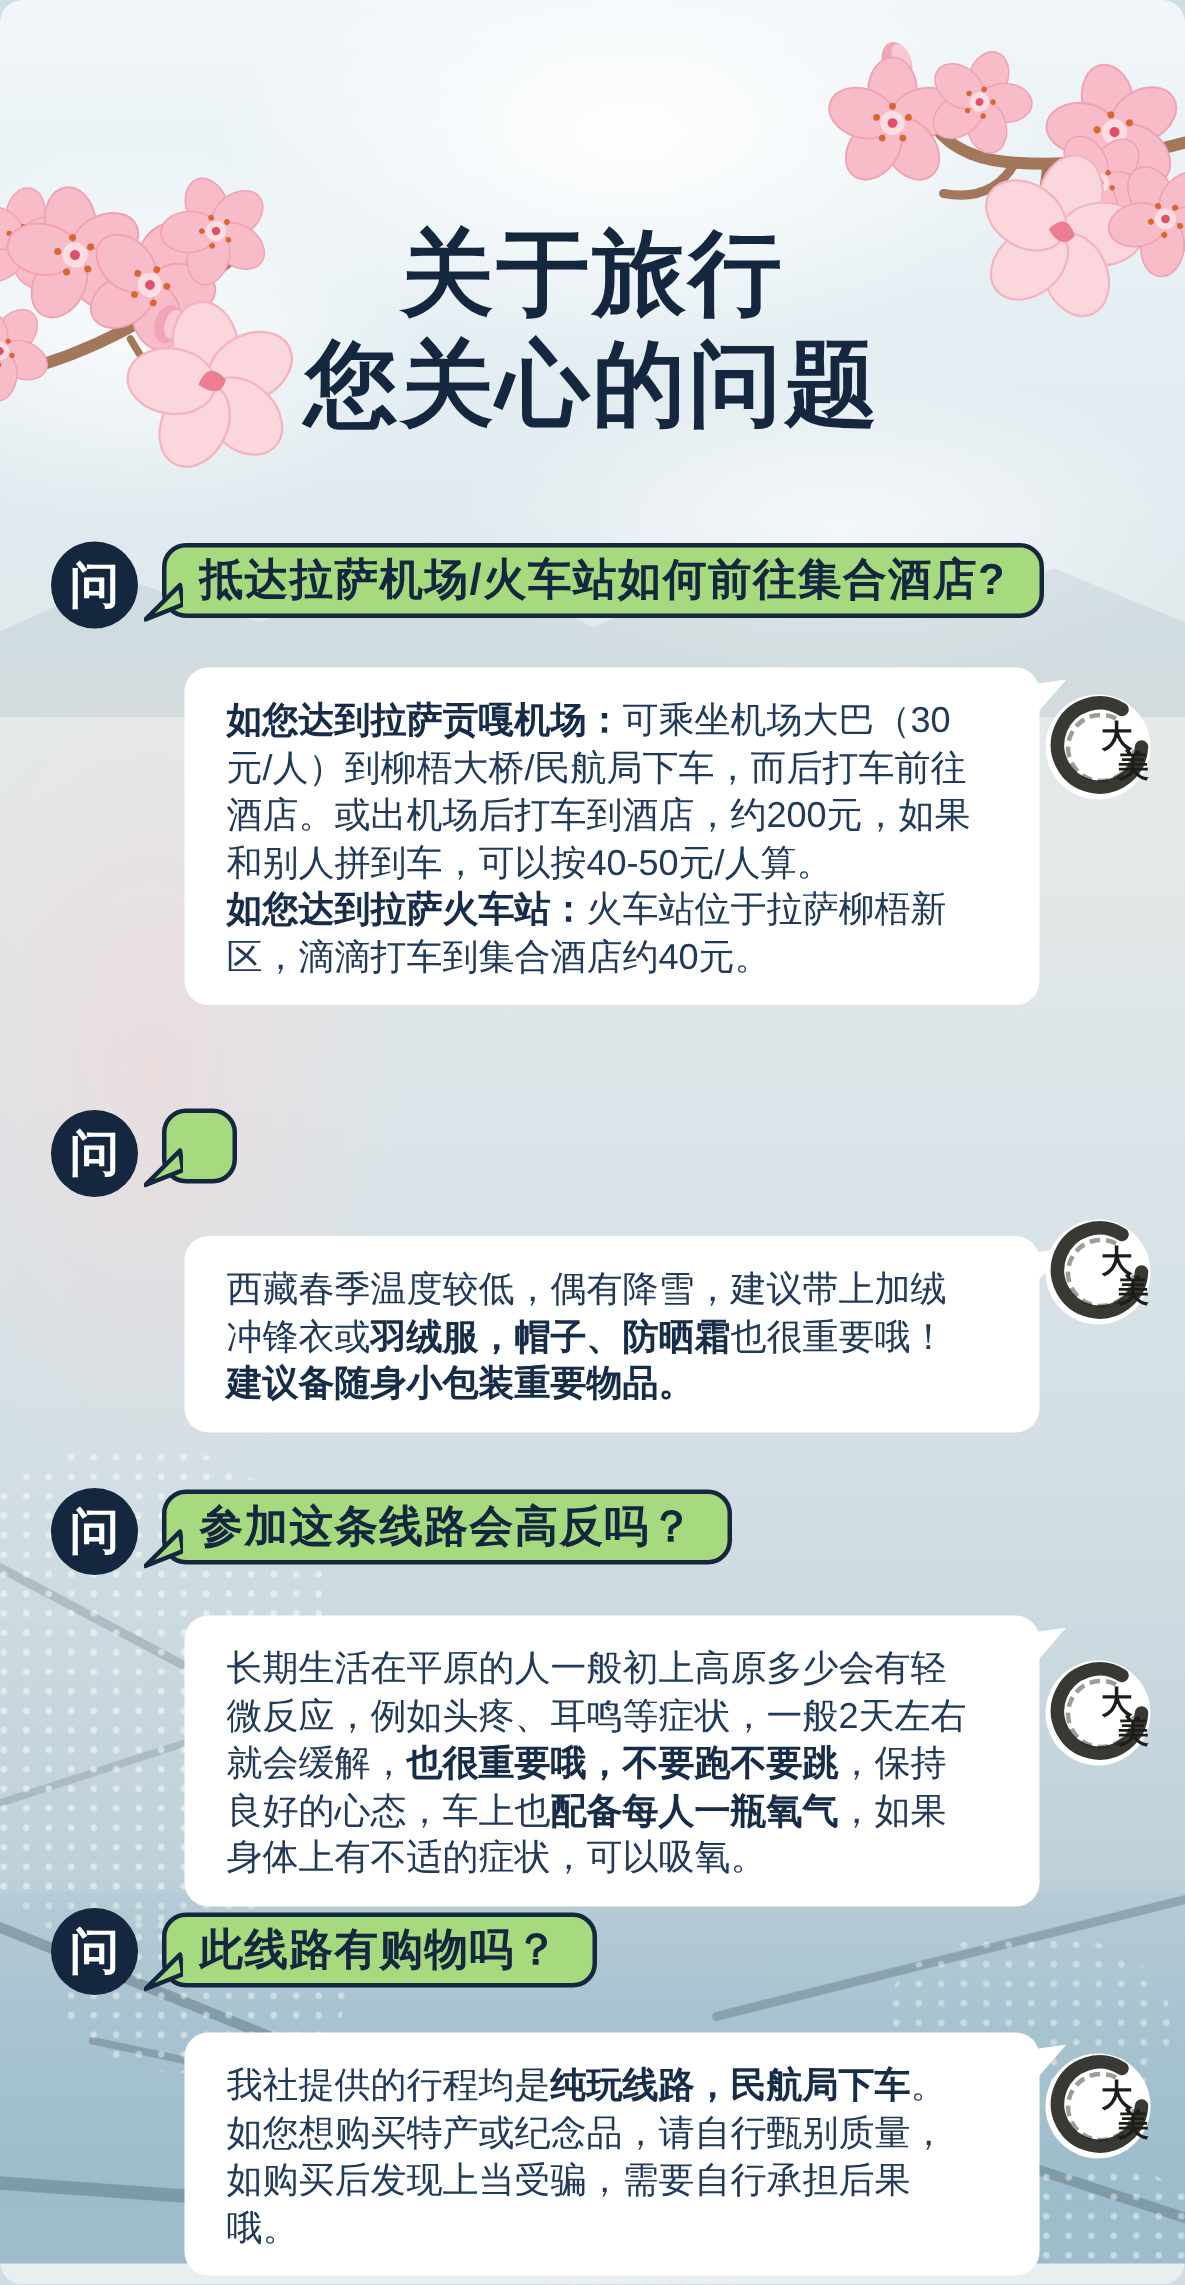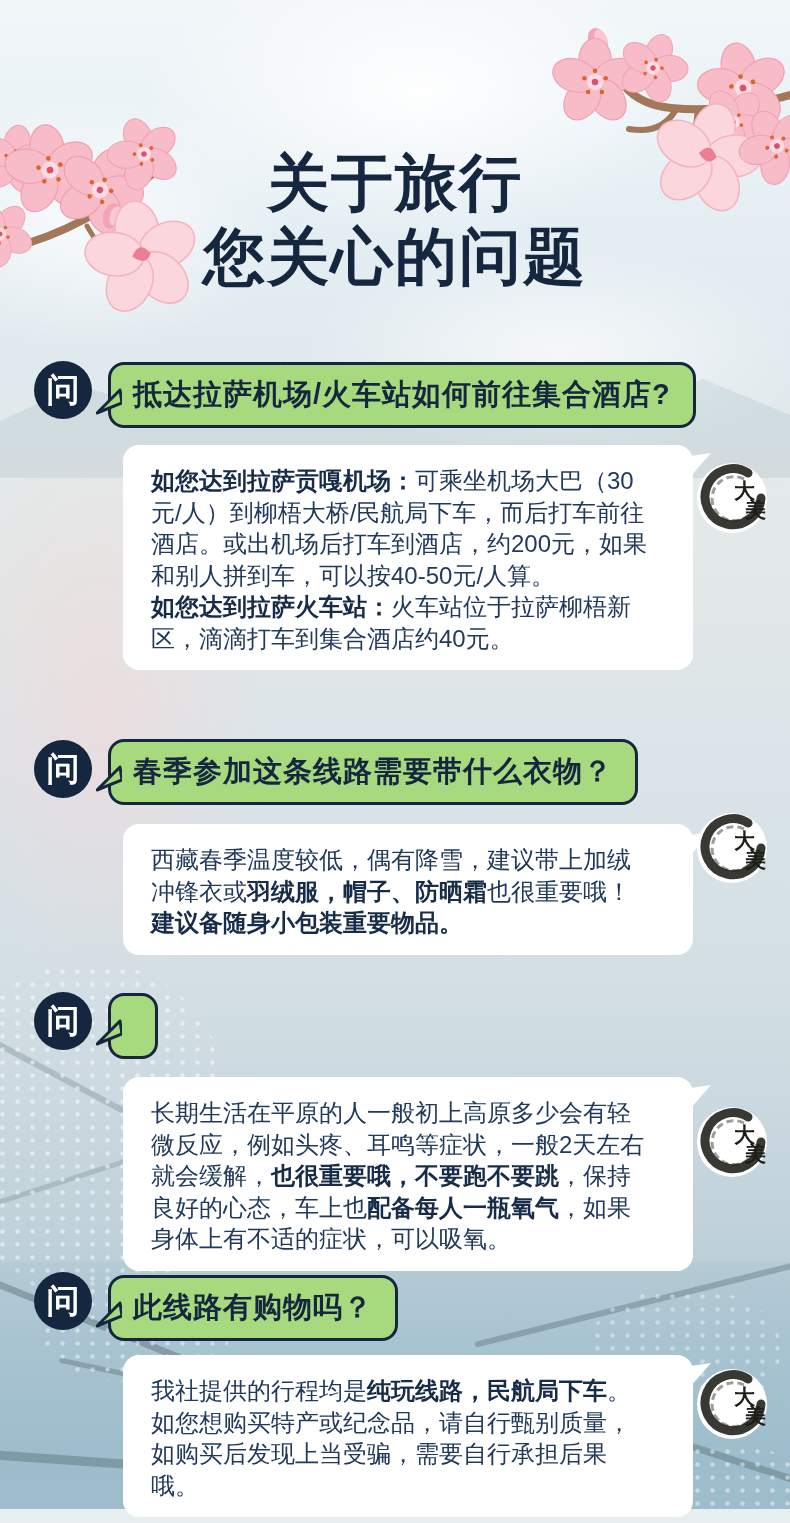--- a/index.html
+++ b/index.html
@@ -7,20 +7,21 @@
     position:relative;
     width:790px;height:1523px;
     margin:0 auto;
     overflow:hidden;
     font-family:"Liberation Sans","DejaVu Sans",sans-serif;
     background:linear-gradient(180deg,
       #f1f6f9 0%, #eaf2f6 8%, #e3edf2 16%, #e0e9ee 24%,
       #e4e9e9 32%, #e2e7e7 40%, #dce5e9 48%, #d7e2e7 56%,
       #d3dfe4 64%, #cbd9e0 72%, #c1d2db 80%, #b4cbd6 88%,
       #aec9d5 96%, #b6cfda 100%);
+    border-radius:15px;
   }
   .page *{box-sizing:border-box;}
 
   
   .cloud{position:absolute;background:radial-gradient(ellipse at center,rgba(255,255,255,.95) 0%,rgba(255,255,255,0) 70%);}
   .c1{top:-60px;left:140px;width:560px;height:300px;}
   .c2{top:90px;left:-120px;width:420px;height:260px;opacity:.8;}
   .c3{top:240px;left:300px;width:520px;height:220px;opacity:.7;}
   .mountains{position:absolute;top:328px;left:0;width:100%;height:150px;background:#7f9cab;opacity:.16;
     clip-path:polygon(0 62%,10% 38%,22% 58%,36% 22%,50% 60%,64% 30%,77% 56%,89% 34%,100% 58%,100% 100%,0 100%);}
@@ -48,21 +49,21 @@
   .bottom-strip{position:absolute;top:1509px;left:0;width:100%;height:14px;background:#e9eef1;}
 
   
   .title{position:absolute;top:146px;left:0;width:100%;text-align:center;
     color:#15263f;font-weight:900;font-size:62px;line-height:74px;letter-spacing:2px;}
 
   
   .badge{position:absolute;left:34px;width:58px;height:58px;border-radius:50%;
     background:#15263f;color:#ffffff;display:flex;align-items:center;justify-content:center;
     font-size:33px;font-weight:900;}
-  .pill{position:absolute;left:108px;height:66px;background:#a7da7e;border:3px solid #15263f;
+  .pill{position:absolute;left:108px;height:50px;background:#a7da7e;border:3px solid #15263f;
     border-radius:16px;display:flex;align-items:center;padding:0 22px;
     font-size:29px;font-weight:900;color:#15263f;letter-spacing:1px;white-space:nowrap;}
   .pill svg.tail{position:absolute;left:-15px;top:23px;}
   .answer{position:absolute;left:123px;width:570px;background:#ffffff;border-radius:16px;
     padding:20px 40px 16px 28px;color:#213a5c;font-size:24px;line-height:31.5px;}
   .answer p{margin:0;}
   .answer p + p{}
   .answer .b{font-weight:bold;color:#172c49;}
   .answer svg.atail{position:absolute;right:-20px;top:8px;}
   .stamp{position:absolute;left:696px;width:72px;height:72px;}
@@ -192,21 +193,20 @@
   </section>
 
   <section>
     <div class="badge" style="top:740px">
       <span>问</span>
     </div>
     <div class="pill" style="top:739px">
       <svg class="tail" width="26" height="27" viewBox="0 0 26 27">
         <polygon points="24,2 1,25 26,15" fill="#a7da7e" stroke="#15263f" stroke-width="3" stroke-linejoin="round"></polygon>
       </svg>
-      <span>春季参加这条线路需要带什么衣物？</span>
     </div>
     <div class="answer" style="top:824px">
       <svg class="atail" width="30" height="36" viewBox="0 0 30 36">
         <polygon points="0,4 28,0 0,32" fill="#ffffff"></polygon>
       </svg>
       <div>
           <p><span>西藏春季温度较低，偶有降雪，建议带上加绒冲锋衣或</span><span class="b">羽绒服，帽子、防晒霜</span><span>也很重要哦！</span><span class="b">建议备随身小包装重要物品。</span></p>
         </div>
     </div>
     <div class="stamp" style="top:812px">
@@ -221,20 +221,21 @@
   </section>
 
   <section>
     <div class="badge" style="top:992px">
       <span>问</span>
     </div>
     <div class="pill" style="top:993px">
       <svg class="tail" width="26" height="27" viewBox="0 0 26 27">
         <polygon points="24,2 1,25 26,15" fill="#a7da7e" stroke="#15263f" stroke-width="3" stroke-linejoin="round"></polygon>
       </svg>
+      <span>参加这条线路会高反吗？</span>
     </div>
     <div class="answer" style="top:1077px">
       <svg class="atail" width="30" height="36" viewBox="0 0 30 36">
         <polygon points="0,4 28,0 0,32" fill="#ffffff"></polygon>
       </svg>
       <div>
           <p><span>长期生活在平原的人一般初上高原多少会有轻微反应，例如头疼、耳鸣等症状，一般2天左右就会缓解，</span><span class="b">也很重要哦，不要跑不要跳</span><span>，保持良好的心态，车上也</span><span class="b">配备每人一瓶氧气</span><span>，如果身体上有不适的症状，可以吸氧。</span></p>
         </div>
     </div>
     <div class="stamp" style="top:1106px">

